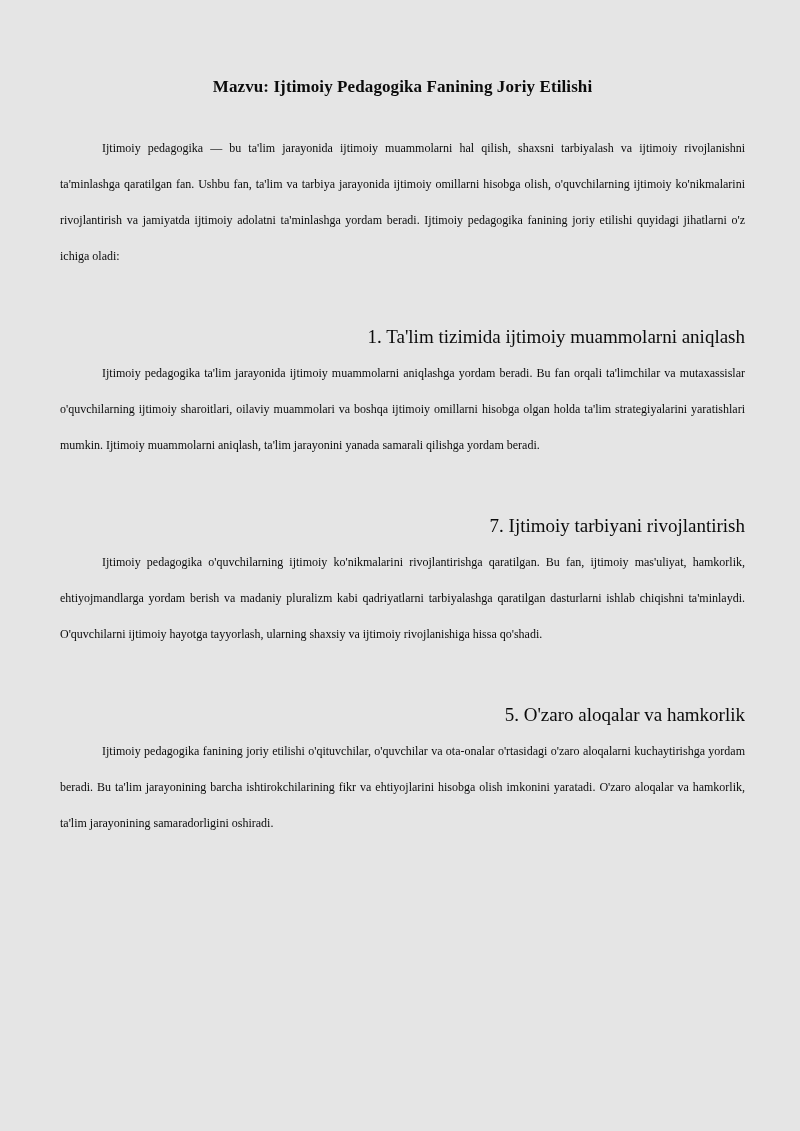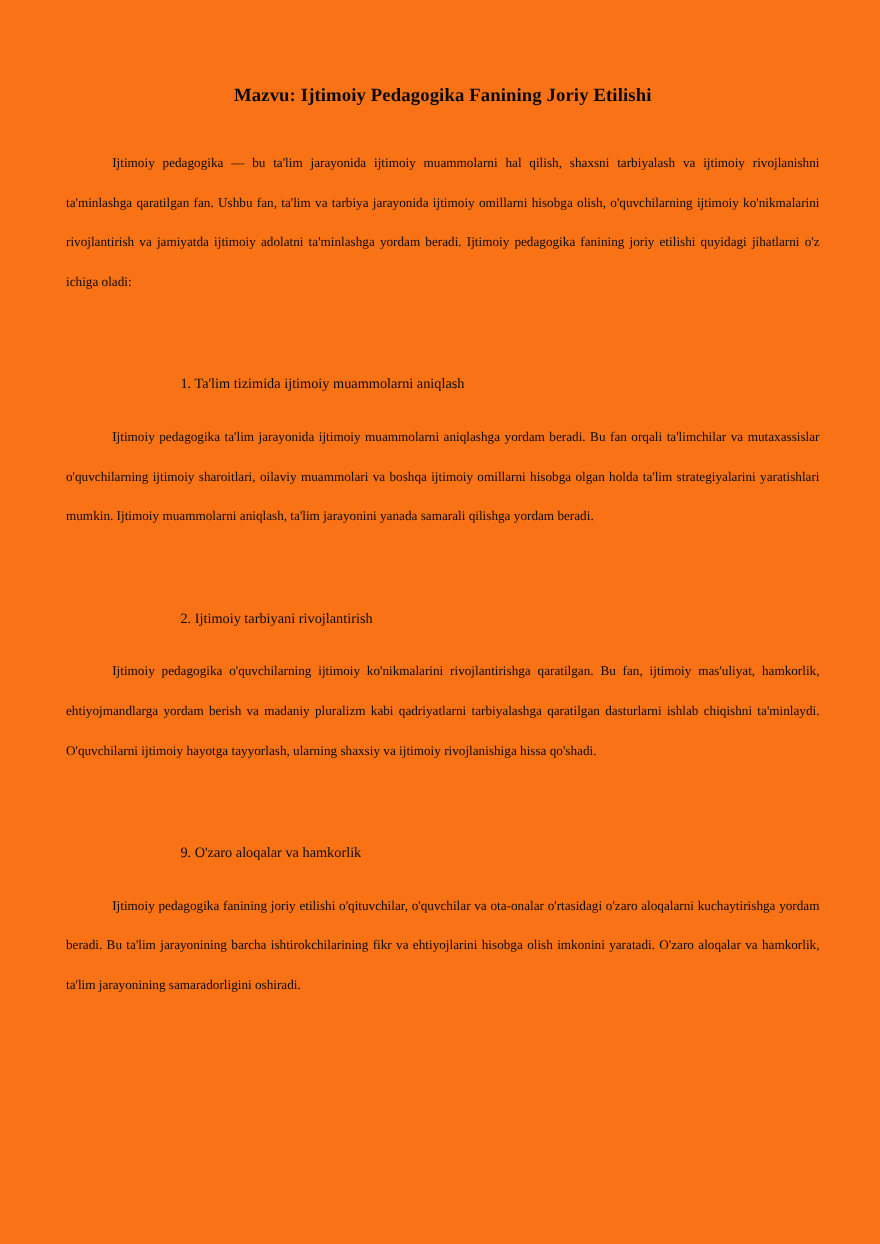--- a/index.html
+++ b/index.html
@@ -9,21 +9,21 @@
   }
   body {
     font-family: "Liberation Serif", "DejaVu Serif", serif;
     color: #0b0b0b;
     -webkit-font-smoothing: antialiased;
   }
   .page {
     position: relative;
     width: 800px;
     height: 1131px;
-    background: #f97316;
+    background: #e5e5e5;
     margin: 0 auto;
     overflow: hidden;
     box-sizing: border-box;
   }
   .content {
     position: absolute;
     left: 60px;
     top: 0;
     width: 685px;
   }
@@ -43,26 +43,26 @@
     text-justify: inter-word;
     margin: 0;
     text-indent: 42px;
     -webkit-hyphens: none;
     hyphens: none;
   }
   .para.first-body {
     margin-top: 31px;
   }
   .section-heading {
-    font-size: 13px;
+    font-size: 19px;
     line-height: 36px;
-    margin: 12px;
+    margin: 0;
     padding-left: 92px;
     font-weight: normal;
-    text-align: left;
+    text-align: right;
   }
   .gap-before-heading { height: 45px; }
   .gap-between-sections { height: 45px; }
 </style>
 </head>
 <body>
 
 <div class="page">
   <div class="content">
 
@@ -71,24 +71,24 @@
     <p class="para first-body">Ijtimoiy pedagogika — bu ta'lim jarayonida ijtimoiy muammolarni hal qilish, shaxsni tarbiyalash va ijtimoiy rivojlanishni ta'minlashga qaratilgan fan. Ushbu fan, ta'lim va tarbiya jarayonida ijtimoiy omillarni hisobga olish, o'quvchilarning ijtimoiy ko'nikmalarini rivojlantirish va jamiyatda ijtimoiy adolatni ta'minlashga yordam beradi. Ijtimoiy pedagogika fanining joriy etilishi quyidagi jihatlarni o'z ichiga oladi:</p>
 
     <div class="gap-before-heading"></div>
 
     <h2 class="section-heading">1. Ta'lim tizimida ijtimoiy muammolarni aniqlash</h2>
 
     <p class="para">Ijtimoiy pedagogika ta'lim jarayonida ijtimoiy muammolarni aniqlashga yordam beradi. Bu fan orqali ta'limchilar va mutaxassislar o'quvchilarning ijtimoiy sharoitlari, oilaviy muammolari va boshqa ijtimoiy omillarni hisobga olgan holda ta'lim strategiyalarini yaratishlari mumkin. Ijtimoiy muammolarni aniqlash, ta'lim jarayonini yanada samarali qilishga yordam beradi.</p>
 
     <div class="gap-between-sections"></div>
 
-    <h2 class="section-heading">2. Ijtimoiy tarbiyani rivojlantirish</h2>
+    <h2 class="section-heading">7. Ijtimoiy tarbiyani rivojlantirish</h2>
 
     <p class="para">Ijtimoiy pedagogika o'quvchilarning ijtimoiy ko'nikmalarini rivojlantirishga qaratilgan. Bu fan, ijtimoiy mas'uliyat, hamkorlik, ehtiyojmandlarga yordam berish va madaniy pluralizm kabi qadriyatlarni tarbiyalashga qaratilgan dasturlarni ishlab chiqishni ta'minlaydi. O'quvchilarni ijtimoiy hayotga tayyorlash, ularning shaxsiy va ijtimoiy rivojlanishiga hissa qo'shadi.</p>
 
     <div class="gap-between-sections"></div>
 
-    <h2 class="section-heading">9. O'zaro aloqalar va hamkorlik</h2>
+    <h2 class="section-heading">5. O'zaro aloqalar va hamkorlik</h2>
 
     <p class="para">Ijtimoiy pedagogika fanining joriy etilishi o'qituvchilar, o'quvchilar va ota-onalar o'rtasidagi o'zaro aloqalarni kuchaytirishga yordam beradi. Bu ta'lim jarayonining barcha ishtirokchilarining fikr va ehtiyojlarini hisobga olish imkonini yaratadi. O'zaro aloqalar va hamkorlik, ta'lim jarayonining samaradorligini oshiradi.</p>
 
   </div>
 </div>
 
 </body></html>

